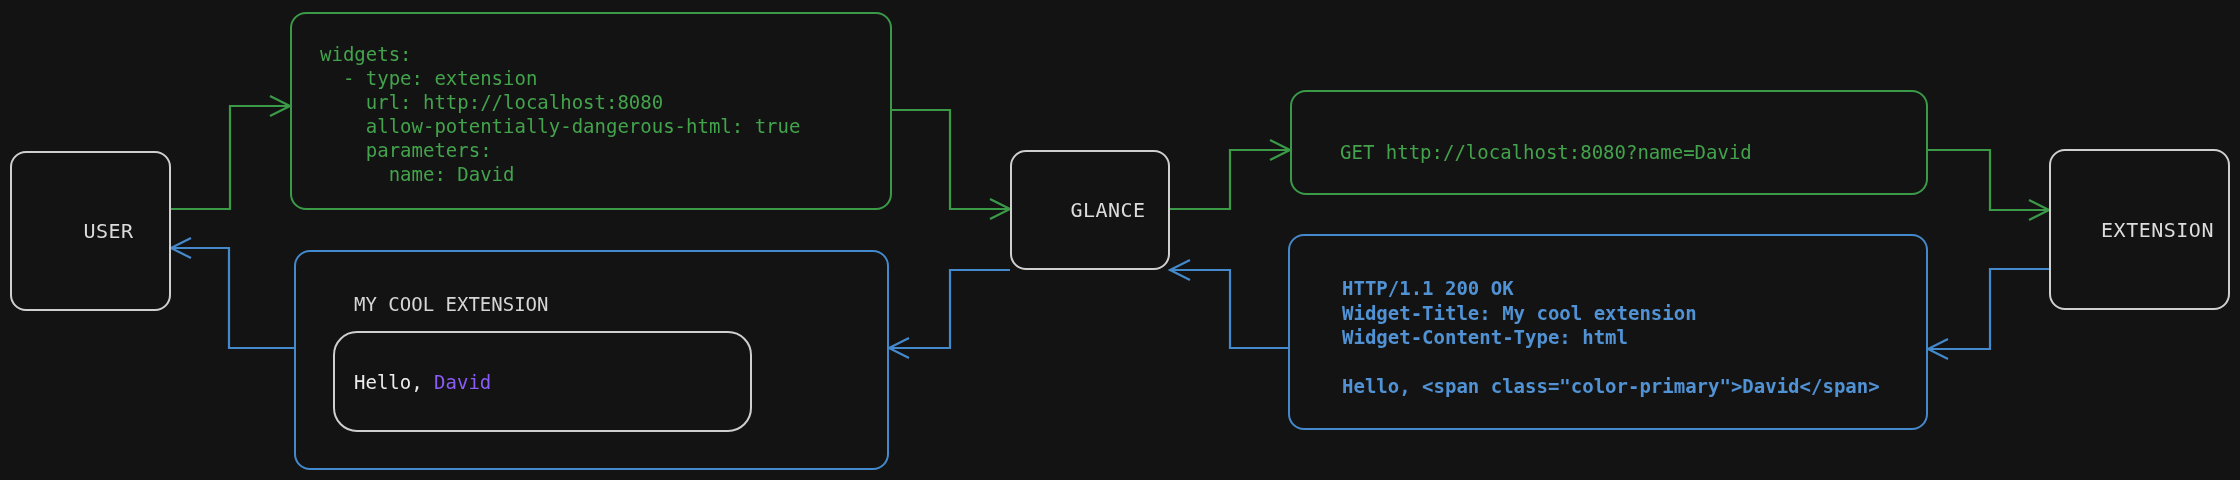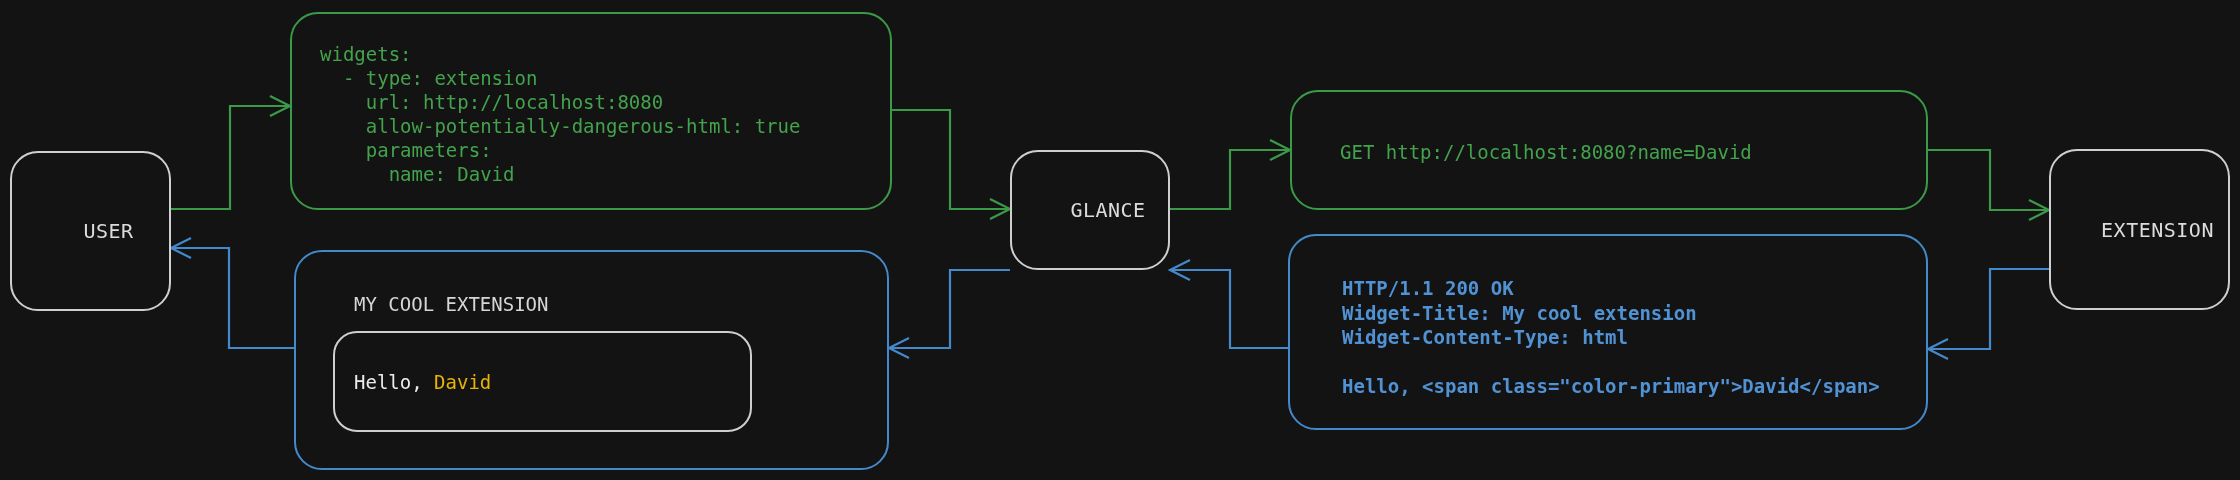--- a/index.html
+++ b/index.html
@@ -23,21 +23,21 @@
   .wire {
     fill: none;
     stroke-width: 2.2px;
   }
   .wire.green { stroke: #3b9a48; }
   .wire.blue  { stroke: #4489cc; }
 
   .box {
     position: absolute;
     box-sizing: border-box;
-    border-radius: 28px;
+    border-radius: 16px;
     background: transparent;
   }
   .node {
     border: 2px solid #cfcfcf;
     display: flex;
     align-items: center;
     justify-content: center;
     padding-left: 36px;
   }
   .node-label {
@@ -56,21 +56,21 @@
     font-size: 19px;
     line-height: 24px;
   }
   .green-text { color: #43a34c; }
   .blue-text  { color: #5092d4; }
 
   
   #user-box      { left: 10px;   top: 151px; width: 161px; height: 160px; }
   #config-box    { left: 290px;  top: 12px;  width: 602px; height: 198px; }
   #glance-box    { left: 1010px; top: 150px; width: 160px; height: 120px; }
-  #get-box       { left: 1290px; top: 90px;  width: 638px; height: 120px; }
+  #get-box       { left: 1290px; top: 90px;  width: 638px; height: 105px; }
   #extension-box { left: 2049px; top: 149px; width: 181px; height: 161px; }
   #response-box  { left: 1288px; top: 234px; width: 640px; height: 196px; font-weight: bold; }
   #widget-box    { left: 294px;  top: 250px; width: 595px; height: 220px; }
 
   #config-code   { left: 28px; top: 28px; }
   #get-box .code { left: 48px; top: 48px; }
   #response-code { left: 52px; top: 40px; line-height: 24.5px; }
   #widget-box .widget-title { position: absolute; left: 58px; top: 40px; color: #d6d6d6; font-size: 19px; line-height: 24px; white-space: pre; }
   #widget-inner-box {
     position: absolute;
@@ -82,21 +82,21 @@
   }
   .greeting {
     position: absolute;
     left: 58px; top: 368px;
     font-size: 19px;
     line-height: 24px;
     white-space: pre;
   }
   #widget-box .greeting { left: 58px; top: 118px; }
   .greeting .hello { color: #ececec; }
-  .greeting .name  { color: #eab308; }
+  .greeting .name  { color: #8b5cf6; }
 </style>
 </head>
 <body>
 
 <div class="canvas">
 
   <svg class="wires" viewBox="0 0 2240 480" xmlns="http://www.w3.org/2000/svg">
 
     <path class="wire green" d="M171 209 H230 V106 H290 M270 96 L290 106 L270 116"></path>
     <path class="wire green" d="M892 110 H950 V209 H1010 M990 199 L1010 209 L990 219"></path>

